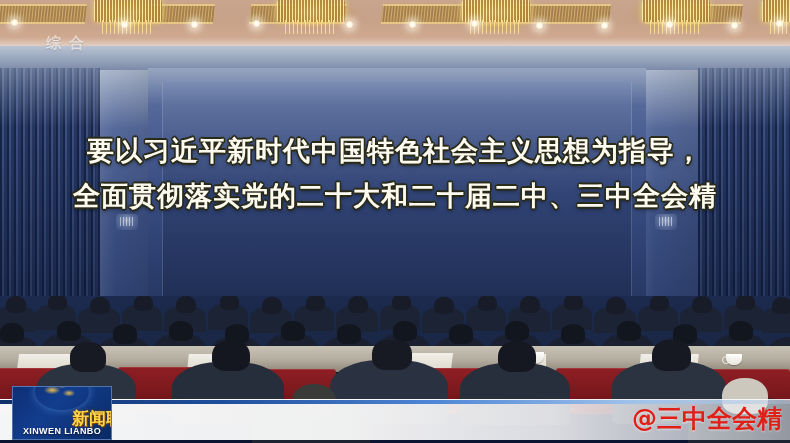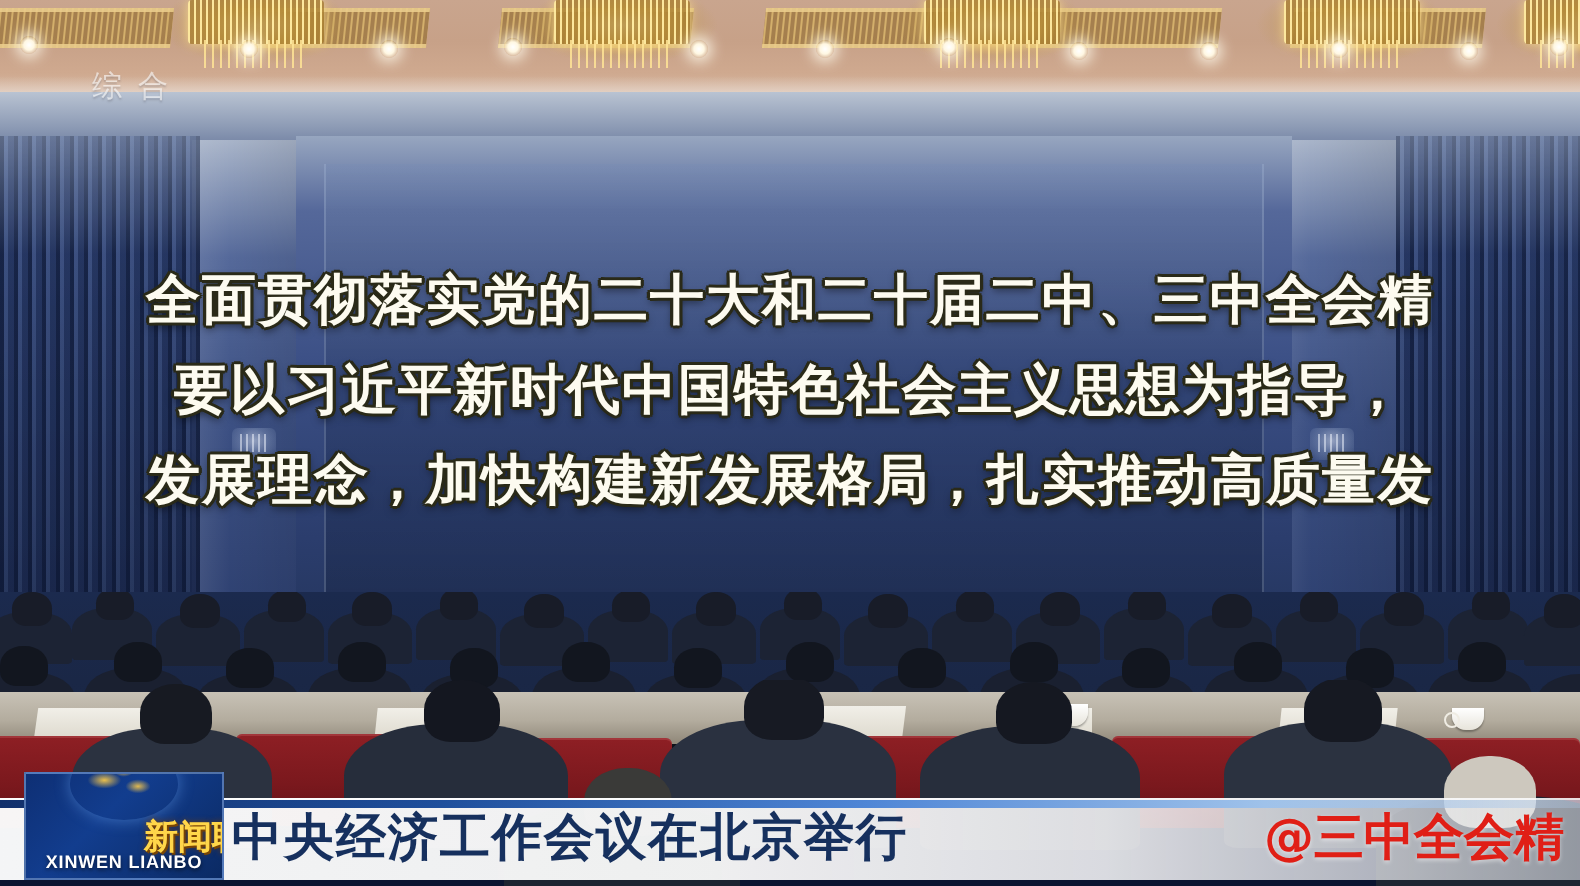--- a/index.html
+++ b/index.html
@@ -223,20 +223,21 @@
     line-height: 1;
     -webkit-text-stroke: 0.6px rgba(255,255,255,0.35);
   }
   .cctv1-sub {
     margin-top: 6px;
     margin-left: 22px;
     font-size: 15px;
     letter-spacing: 8px;
     color: rgba(255,255,255,0.60);
     text-shadow: 0 1px 1px rgba(90,90,100,0.3);
+    font-weight: bold;
   }
 
   .cctv-com {
     position: absolute;
     right: 34px; top: 36px;
     z-index: 40;
     font-size: 28px;
     font-weight: bold;
     color: rgba(255,255,255,0.55);
     letter-spacing: 0.5px;
@@ -568,30 +569,28 @@
     <div class="shoulders" style="left:688px; top:58px; width:124px; height:50px; background:#1e2431;"></div>
     <div class="head" style="left:722px; top:38px; width:46px;  height:36px; background:#cdc8be;"></div>
   </div>
 
   <div class="cctv1-logo">
     <div class="cctv1-sub">综合</div>
   </div>
 
 
   <div class="subtitles">
+    <div class="sub-line">要以习近平新时代中国特色社会主义思想为指导，</div>
     <div class="sub-line">全面贯彻落实党的二十大和二十届二中、三中全会精</div>
-    <div class="sub-line">要以习近平新时代中国特色社会主义思想为指导，</div>
-    <div class="sub-line">发展理念，加快构建新发展格局，扎实推动高质量发</div>
   </div>
 
   <div class="bottom-banner">
     <div class="banner-bar">
       <div class="banner-accent"></div>
     </div>
-    <div class="banner-title">中央经济工作会议在北京举行</div>
 
     <div class="xwlb-logo">
       <div class="xwlb-globe"></div>
       <div class="xwlb-cn">新闻联播</div>
       <div class="xwlb-en">XINWEN LIANBO</div>
     </div>
   </div>
 
   <div class="red-watermark">@三中全会精</div>
 

